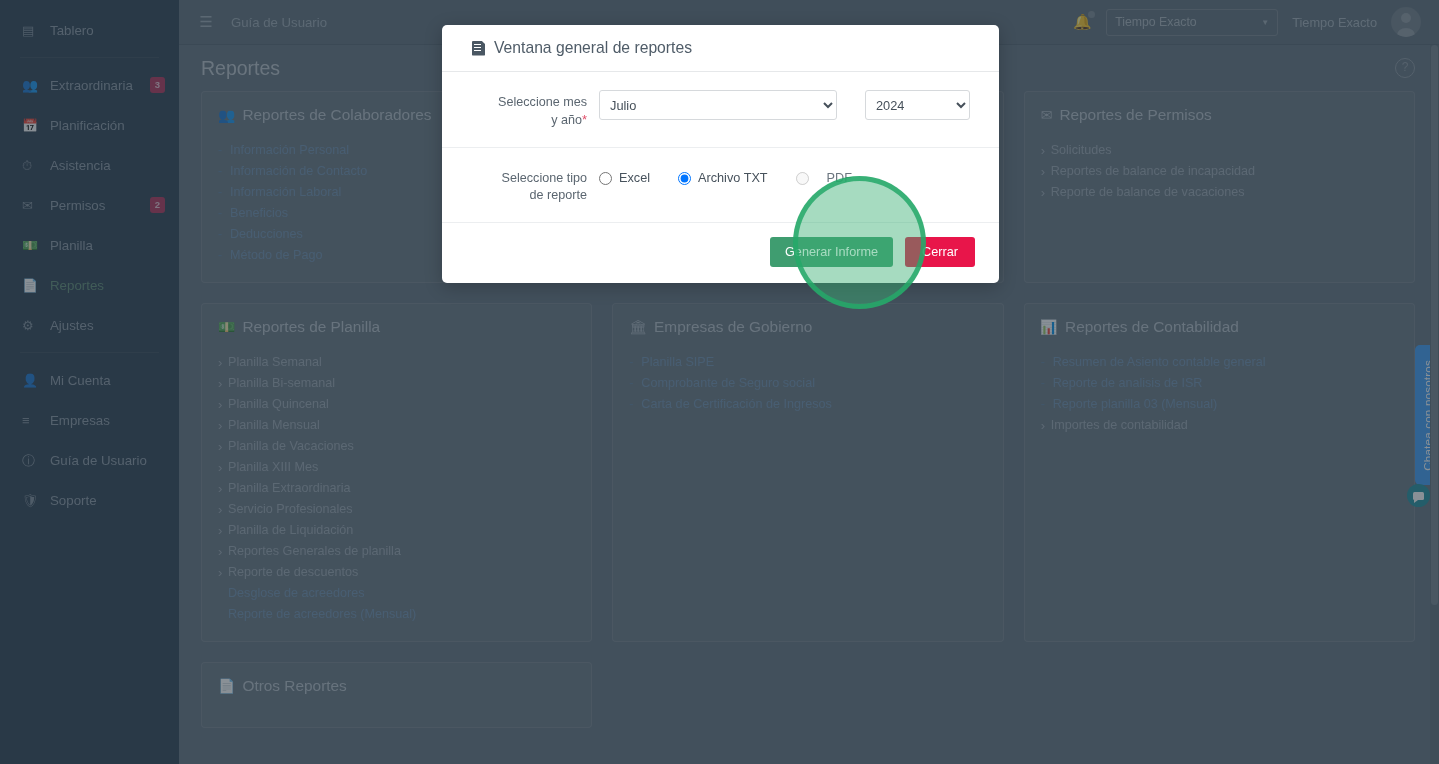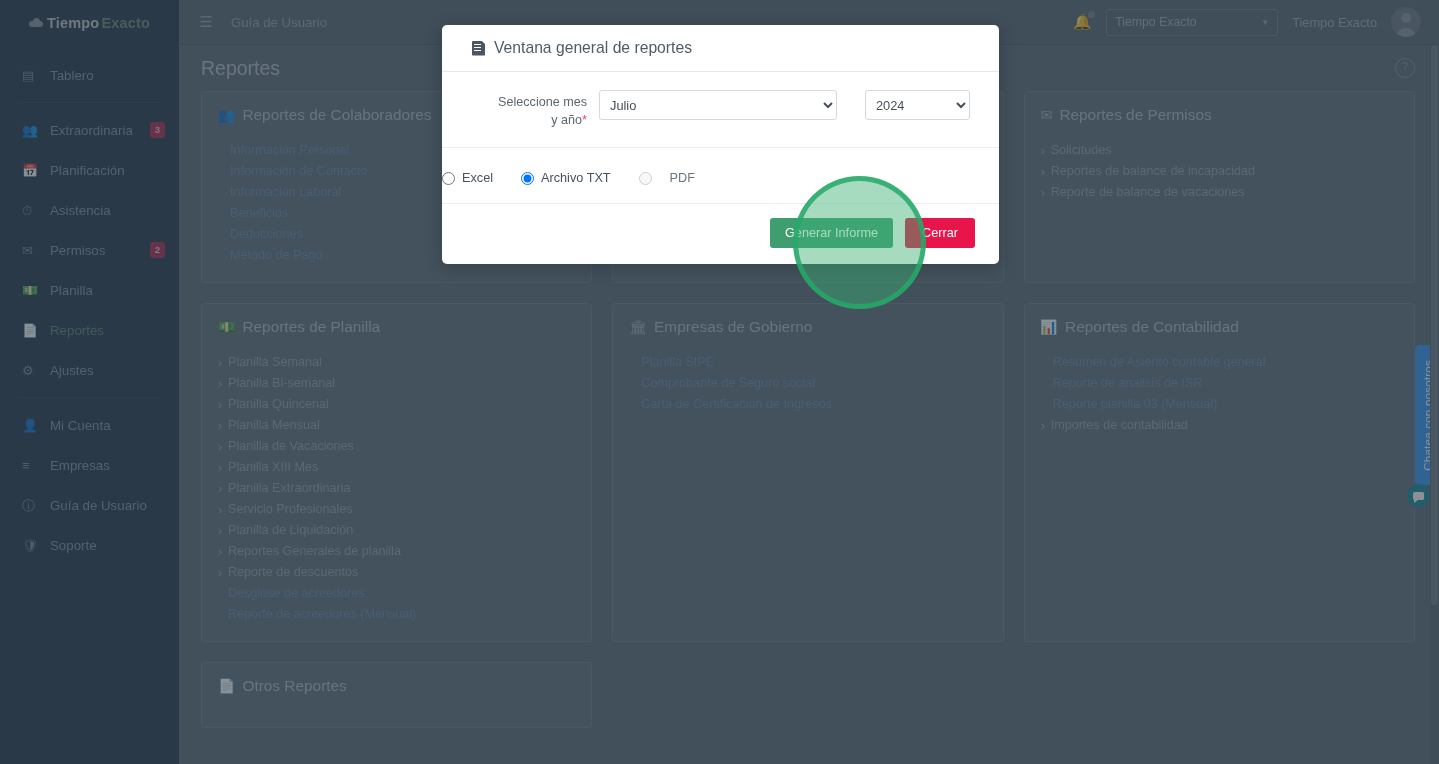--- a/index.html
+++ b/index.html
@@ -324,25 +324,20 @@
     z-index:70;
     pointer-events:none;
   }
 </style>
 </head>
 <body>
 
 <div id="app">
 
   <aside id="sidebar">
-    <div class="logo">
-      <span class="cloud"></span>
-      <span class="t1">Tiempo</span>
-      <span class="t2">Exacto</span>
-    </div>
 
     <nav class="nav">
       <div class="nav-item">
         <span class="ni">▤</span>
         <span class="nl">Tablero</span>
       </div>
       <div class="nav-sep"></div>
 
       <div class="nav-item">
         <span class="ni">👥</span>
@@ -542,20 +537,21 @@
       </div>
       <select class="sel month">
         <option>Julio</option>
       </select>
       <select class="sel year">
         <option>2024</option>
       </select>
     </div>
 
     <div class="mrow">
+      <div class="mlabel">Seleccione tipo de reporte</div>
       <div class="radios">
         <label class="radio">
           <input type="radio" name="rtype" style="">
           <span>Excel</span>
         </label>
         <label class="radio">
           <input type="radio" name="rtype" checked="" style="">
           <span>Archivo TXT</span>
         </label>
         <label class="radio dim">

